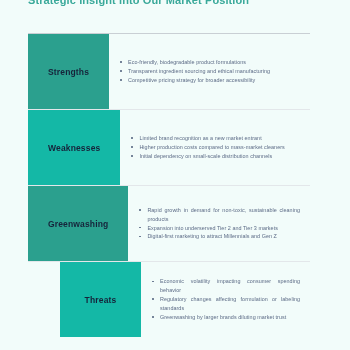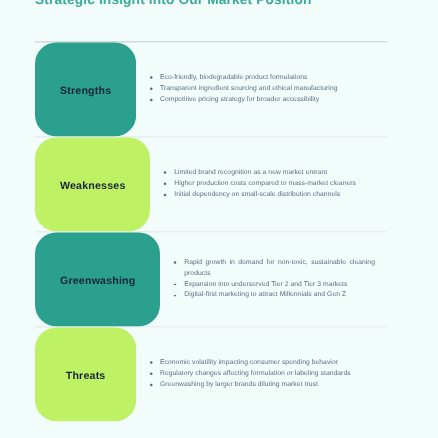--- a/index.html
+++ b/index.html
@@ -35,38 +35,38 @@
   }
 
   .swot-row {
     display: flex;
     align-items: stretch;
     border-bottom: 1px solid #e3e7ea;
     min-height: 75px;
   }
   .swot-row:last-child {
     border-bottom: none;
+    margin-left: 32px;
   }
 
   .swot-label {
     flex: 0 0 81px;
     display: flex;
     align-items: center;
     justify-content: center;
     font-size: 8.5px;
     font-weight: 700;
     color: #16233a;
     letter-spacing: 0.15px;
     box-sizing: border-box;
     padding: 20px;
     text-align: center;
-    border-radius: 17px;
   }
   .swot-label.teal { background: #2ba08e; }
-  .swot-label.pink { background: #bef264; }
+  .swot-label.pink { background: #14b8a6; }
 
   .swot-content {
     flex: 1 1 auto;
     background: #f2fcfa;
     box-sizing: border-box;
     padding: 6px 10px 6px 11px;
     display: flex;
     flex-direction: column;
     justify-content: center;
   }

